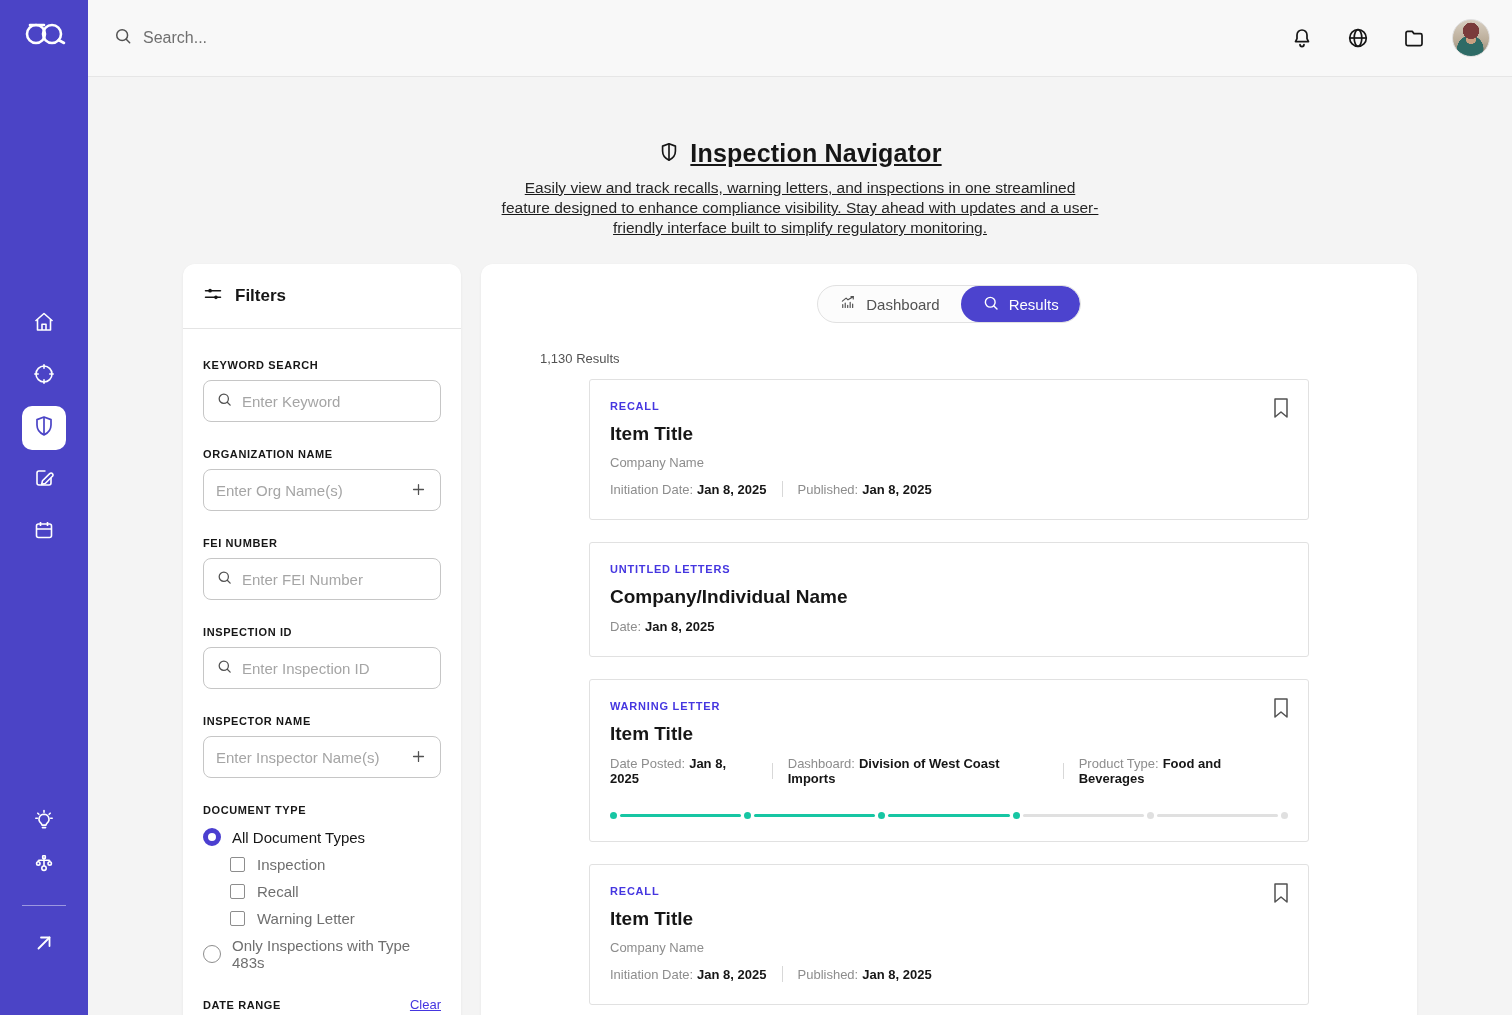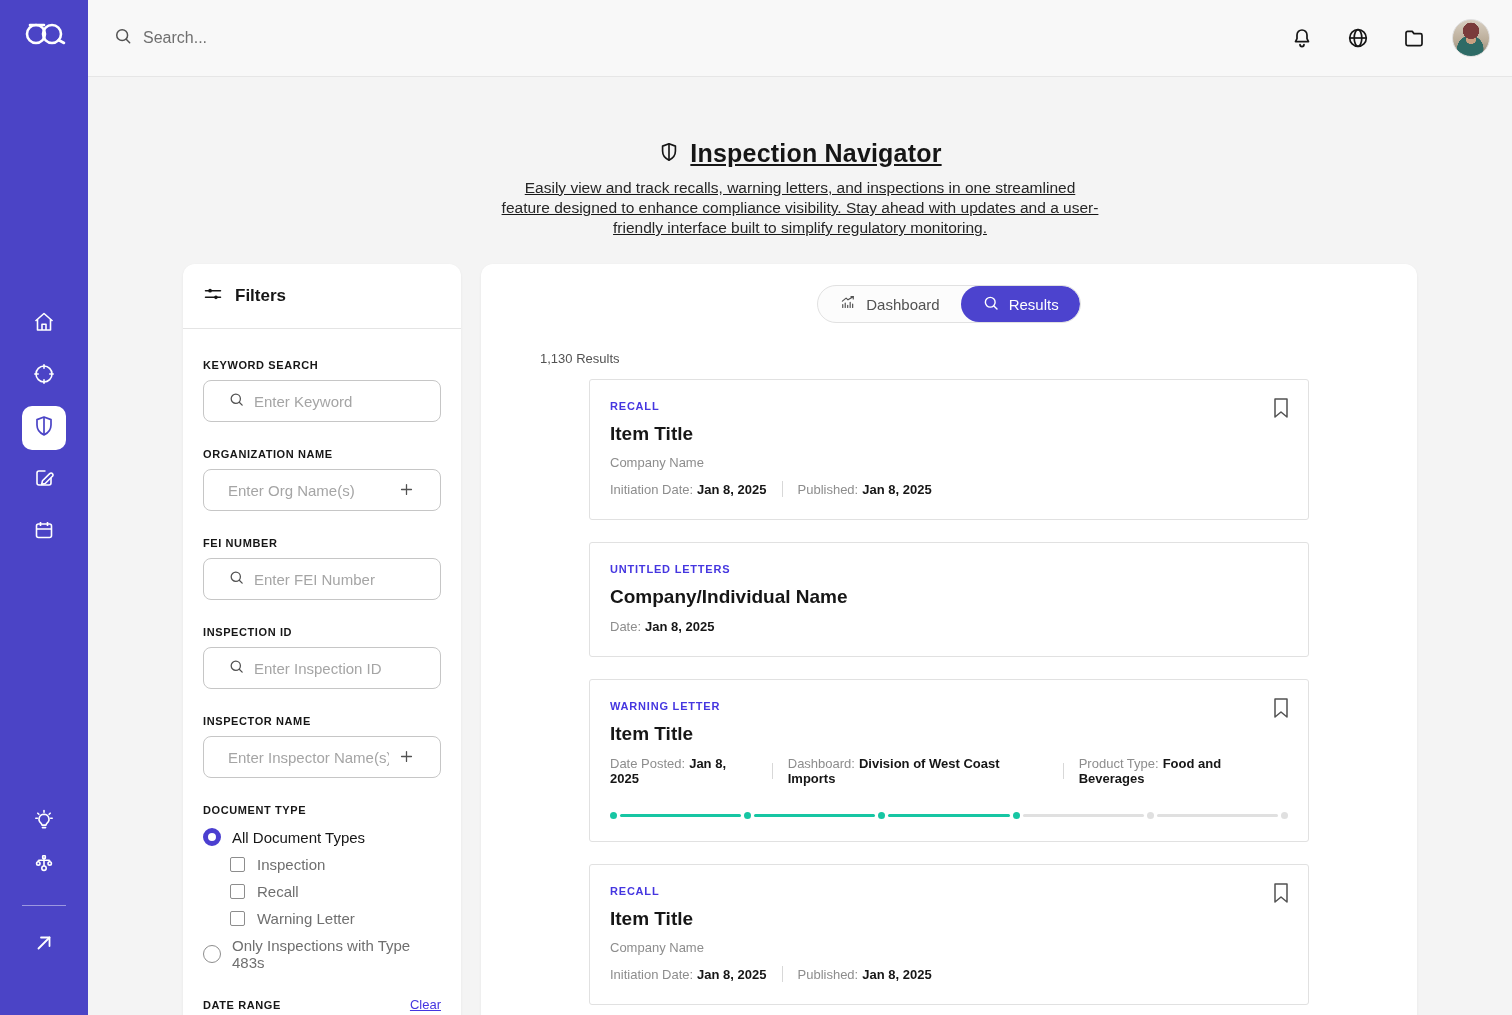--- a/index.html
+++ b/index.html
@@ -43,21 +43,21 @@
 
   .panels { display:flex; gap:20px; padding:0 95px; margin-top:26px; align-items:flex-start; }
 
   
   .filters { width:278px; background:#fff; border-radius:12px; box-shadow:0 1px 3px rgba(0,0,0,.06); height:1040px; }
   .filters-header { display:flex; align-items:center; gap:12px; padding:20px; border-bottom:1px solid #e4e4e4; }
   .filters-header svg { width:20px; height:20px; color:#161616; }
   .filters-title { font-size:17px; font-weight:700; }
   .filters-body { padding:4px 20px 20px; }
   .f-label { margin-top:26px; font-size:11px; font-weight:700; letter-spacing:.6px; color:#161616; display:flex; justify-content:space-between; align-items:center; }
-  .f-input { margin-top:9px; height:42px; border:1px solid #c6c6c6; border-radius:8px; display:flex; align-items:center; gap:9px; padding:0 24px; background:#fff; }
+  .f-input { margin-top:9px; height:42px; border:1px solid #c6c6c6; border-radius:8px; display:flex; align-items:center; gap:9px; padding:0 12px; background:#fff; }
   .f-input svg { width:17px; height:17px; color:#525252; flex-shrink:0; }
   .f-input input { border:none; outline:none; flex:1; min-width:0; font-size:15px; font-family:inherit; color:#161616; background:transparent; }
   .f-input input::placeholder { color:#a5a5a5; }
   .plus-btn { margin-left:auto; width:18px; height:18px; color:#525252; cursor:pointer; flex-shrink:0; }
   .opt-row { display:flex; align-items:center; gap:11px; margin-top:10px; font-size:15px; color:#6f6f6f; cursor:pointer; }
   .opt-row.first { margin-top:12px; color:#161616; }
   .opt-row.indent { margin-left:26px; }
   .radio { width:18px; height:18px; border-radius:50%; border:1.5px solid #8d8d8d; flex-shrink:0; }
   .radio.checked { border:5.5px solid #4b3fd0; }
   .checkbox { width:15px; height:15px; border:1.5px solid #8d8d8d; border-radius:2px; flex-shrink:0; margin:0 1px; }

